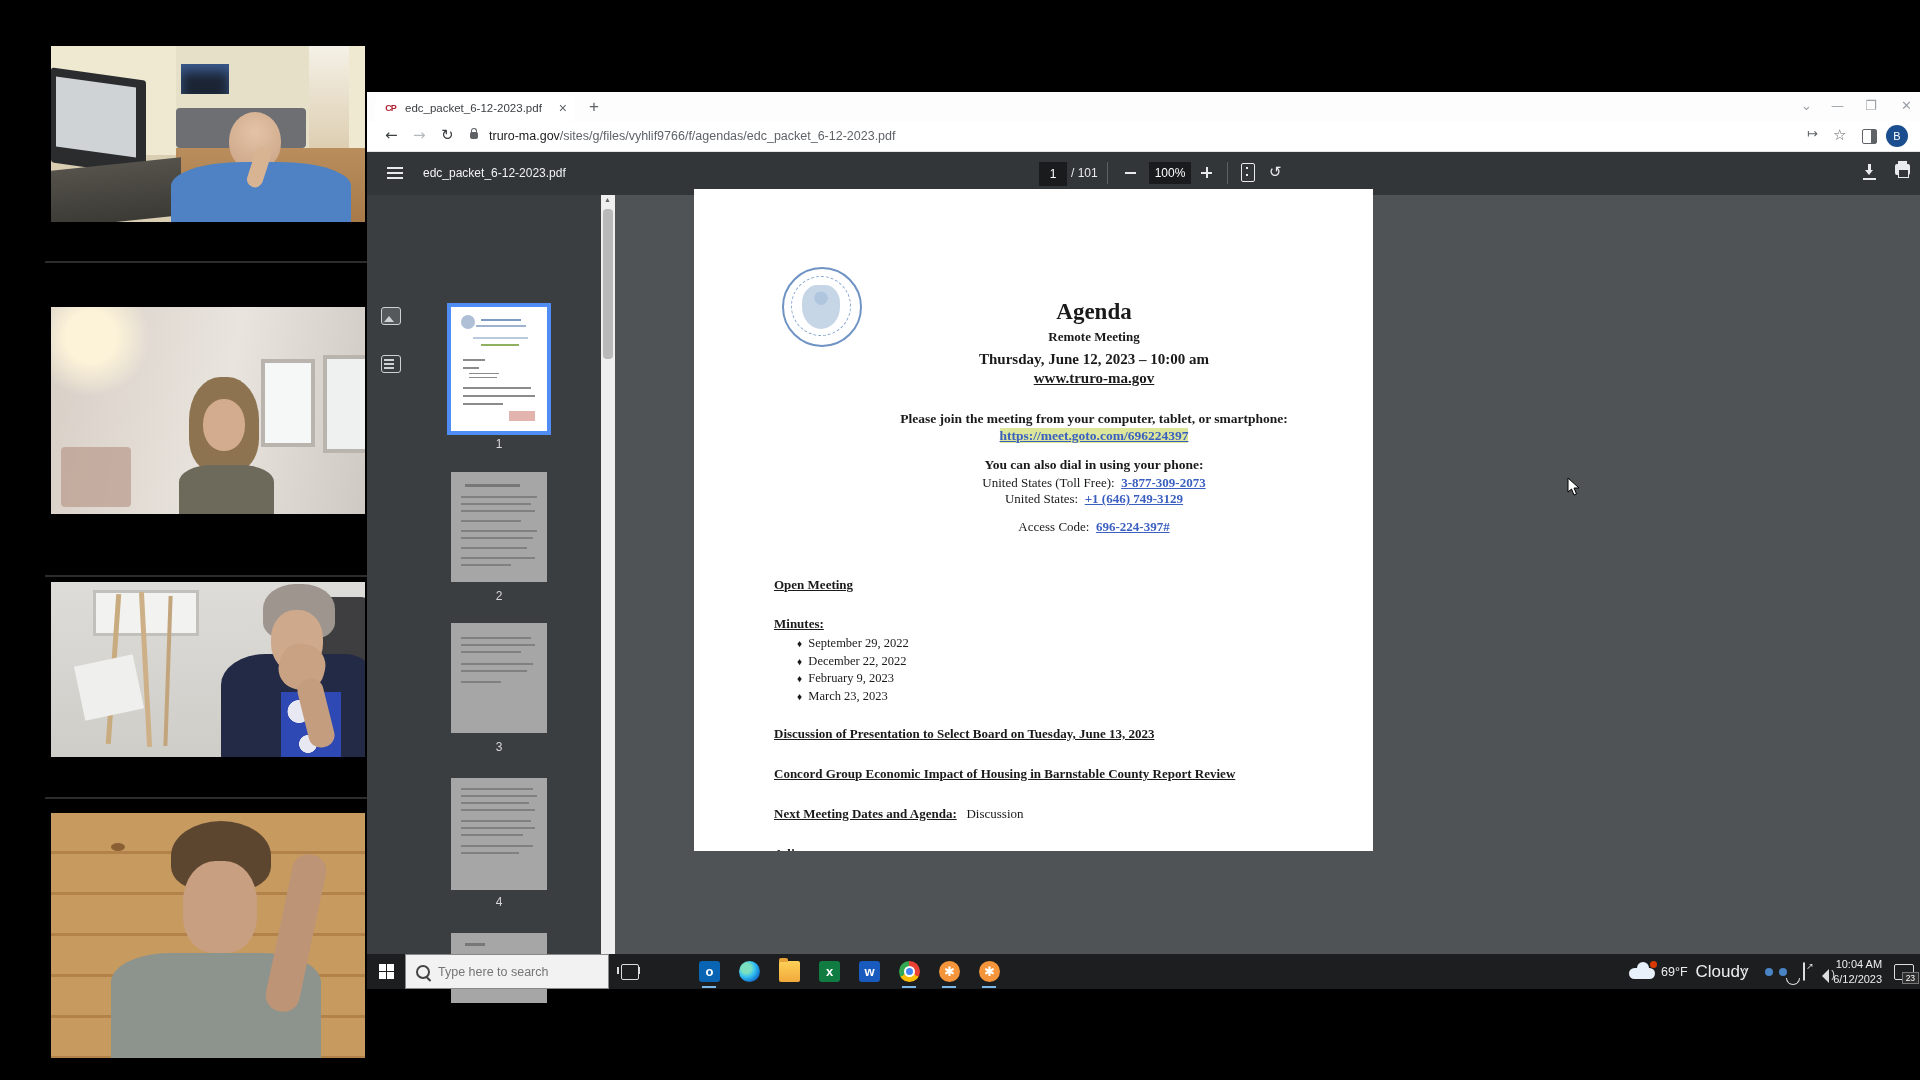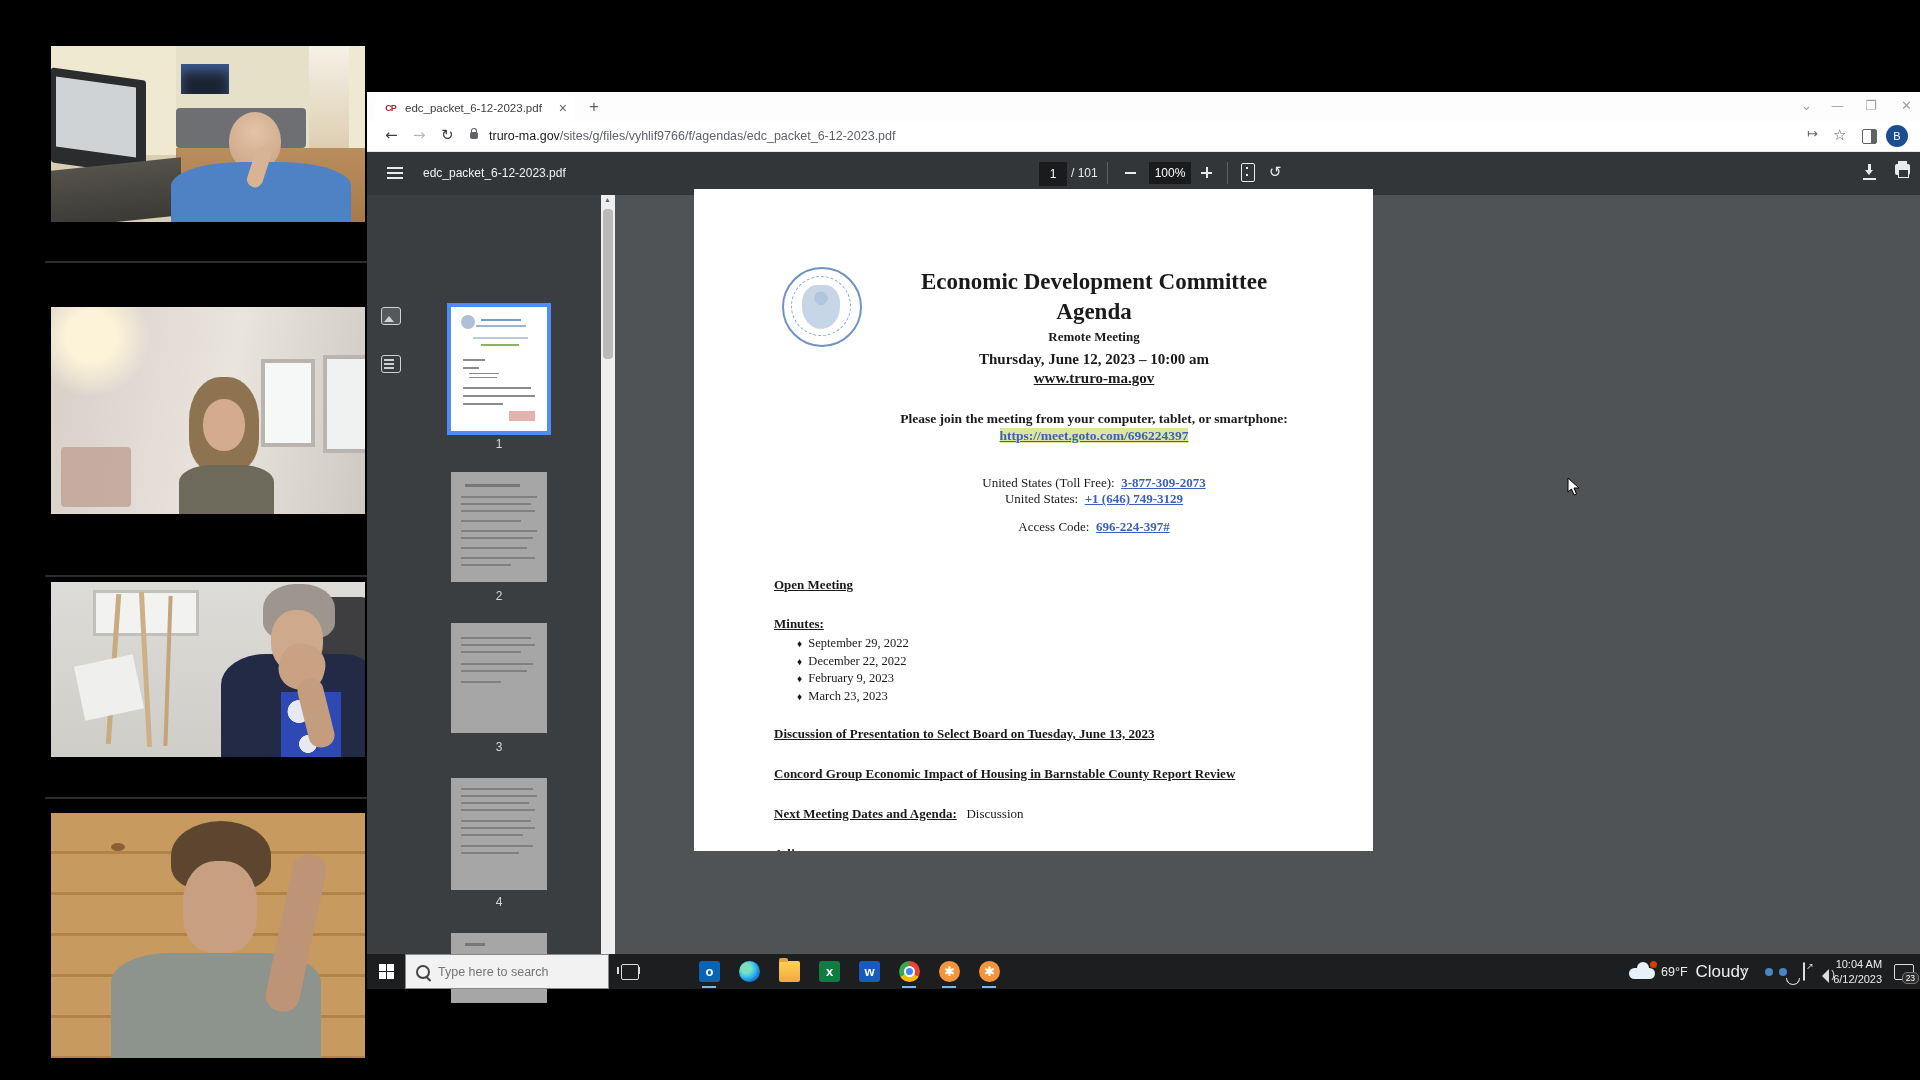--- a/index.html
+++ b/index.html
@@ -135,21 +135,21 @@
   .bluecloud:after{content:"";position:absolute;left:4px;top:-4px;width:8px;height:8px;background:#4a84c4;border-radius:50%;}
   .micic{width:6px;height:10px;background:#ddd;border-radius:3px;position:relative;}
   .micic:after{content:"";position:absolute;left:-3px;top:6px;width:12px;height:6px;border:1.5px solid #ddd;border-top:none;border-radius:0 0 7px 7px;}
   .castic{width:14px;height:11px;border:1.5px solid #ddd;border-radius:2px;position:relative;}
   .castic:after{content:"↗";position:absolute;left:2px;top:-2px;font-size:9px;color:#ddd;font-family:"DejaVu Sans",sans-serif;}
   .spk{width:6px;height:8px;background:#ddd;position:relative;}
   .spk:before{content:"";position:absolute;left:3px;top:-3px;border-top:7px solid transparent;border-bottom:7px solid transparent;border-right:7px solid #ddd;}
   .spk:after{content:")";position:absolute;left:12px;top:-4px;color:#ddd;font-size:11px;}
   .clock{font-size:11px;text-align:right;line-height:1.35;}
   .notif{position:relative;width:18px;height:14px;border:1.5px solid #ddd;border-radius:2px;background:#1d1e20;}
-  .notif .badge{position:absolute;right:-6px;bottom:-5px;background:#2e2e2e;border:1px solid #777;border-radius:5px;
+  .notif .badge{position:absolute;right:-6px;bottom:-5px;background:#2e2e2e;border:1px solid #777;border-radius:0;
                 font-size:8.5px;padding:0 3px;color:#fff;}
 
   .cursor{position:absolute;left:1522px;top:477px;z-index:50;}
 </style>
 </head>
 <body>
 
 <div id="screen">
 
   <div class="vtile" style="top:8px;height:253px;">
@@ -336,29 +336,29 @@
     </div>
 
     <div id="pdfmain"></div>
 
     <div id="page">
       <div class="seal">
         <div class="inner"></div>
           <div class="art"></div>
       </div>
 
-      <div class="ctr b" style="top:80px;font-size:23px;">Economic Development Committee</div>
       <div class="ctr b" style="top:110px;font-size:23px;">Agenda</div>
       <div class="ctr b" style="top:140px;font-size:13px;">Remote Meeting</div>
       <div class="ctr b" style="top:162px;font-size:15px;">Thursday, June 12, 2023 – 10:00 am</div>
       <div class="ctr" style="top:181px;font-size:15px;"><span class="b u">www.truro-ma.gov</span></div>
 
       <div class="ctr b" style="top:222px;font-size:13.5px;">Please join the meeting from your computer, tablet, or smartphone:</div>
       <div class="ctr" style="top:239px;font-size:13.5px;"><span class="lnk hlt">https://meet.goto.com/696224397</span></div>
 
+      <div class="ctr b" style="top:268px;font-size:13.5px;">You can also dial in using your phone:</div>
       <div class="ctr" style="top:286px;font-size:13px;">
         <span>United States (Toll Free):</span>&nbsp; <span class="lnk">3-877-309-2073</span>
       </div>
       <div class="ctr" style="top:302px;font-size:13px;">
         <span>United States:</span>&nbsp; <span class="lnk">+1 (646) 749-3129</span>
       </div>
       <div class="ctr" style="top:330px;font-size:13px;text-align:center;">
         <span>Access Code:</span>&nbsp; <span class="lnk">696-224-397#</span>
       </div>
 

